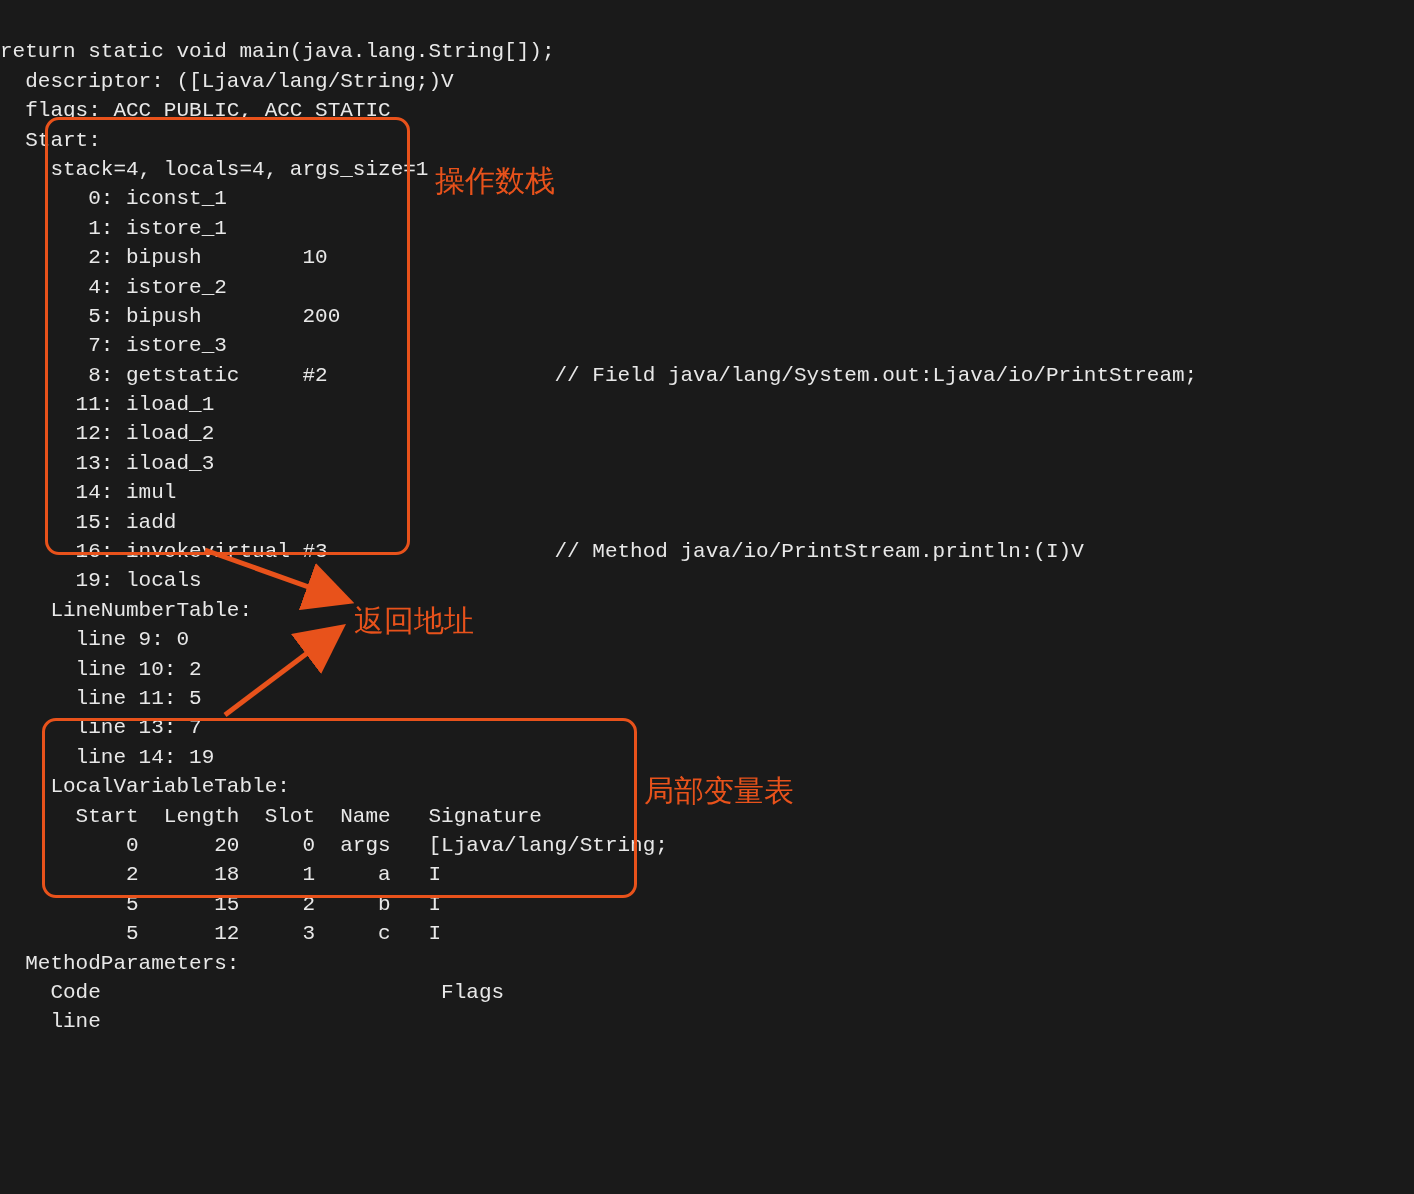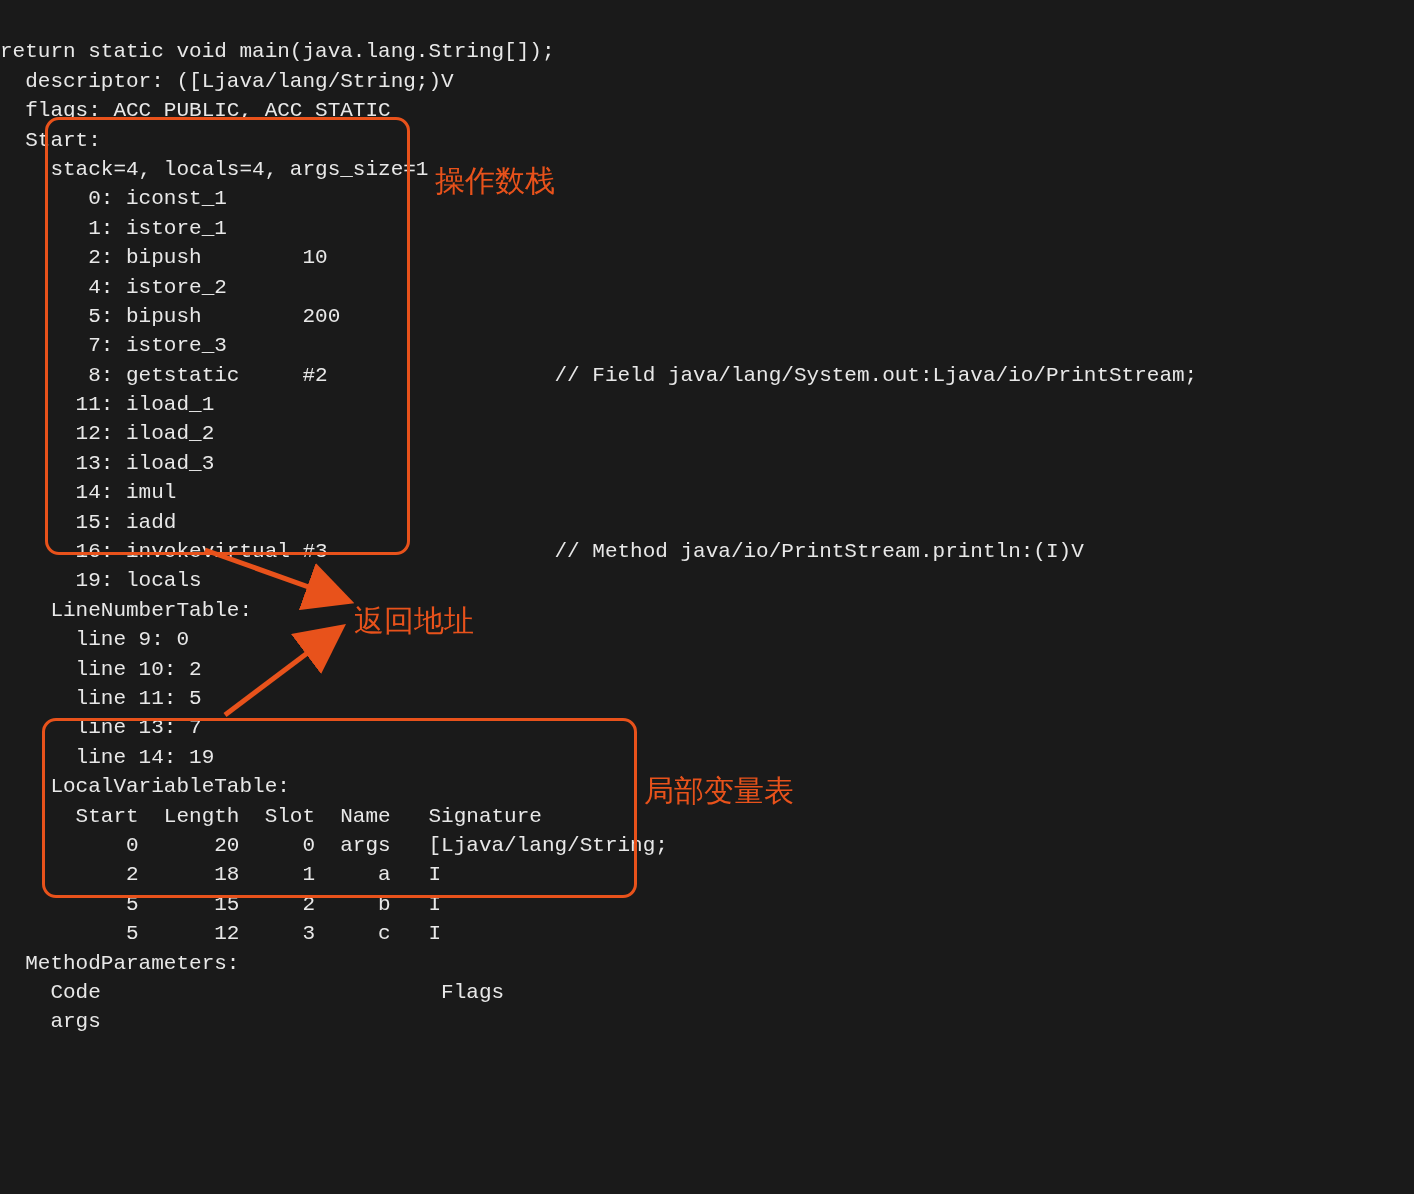--- a/index.html
+++ b/index.html
@@ -66,21 +66,21 @@
 <span>      line 13: 7</span>
 <span>      line 14: 19</span>
 <span>    LocalVariableTable:</span>
 <span>      Start  Length  Slot  Name   Signature</span>
 <span>          0      20     0  args   [Ljava/lang/String;</span>
 <span>          2      18     1     a   I</span>
 <span>          5      15     2     b   I</span>
 <span>          5      12     3     c   I</span>
 <span>  MethodParameters:</span>
 <span>    Code                           Flags</span>
-<span>    args</span>
+<span>    line</span>
 </div>
 
 <div class="box" style="left:45px; top:117px; width:365px; height:438px;"></div>
 <div class="annotation" style="left:435px; top:160px;">操作数栈</div>
 
 <div class="annotation" style="left:354px; top:600px;">返回地址</div>
 
 <svg class="arrow" style="left:200px; top:540px;" width="160" height="70" viewBox="0 0 160 70">
   <defs>
     <marker id="ah1" markerWidth="10" markerHeight="10" refX="8" refY="5" orient="auto">

